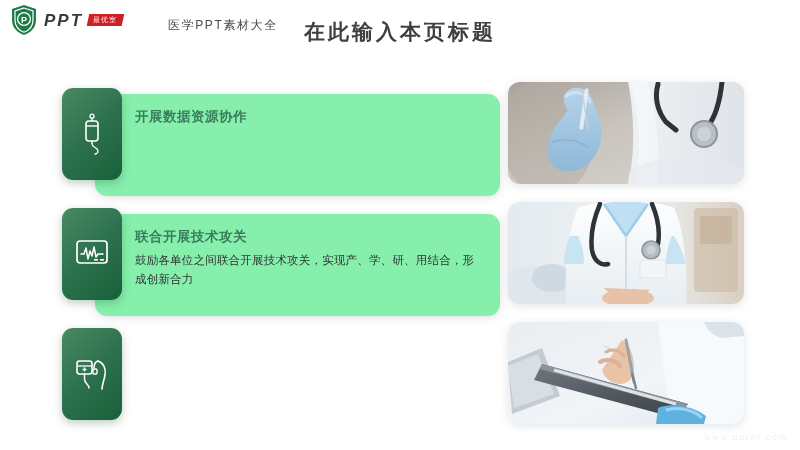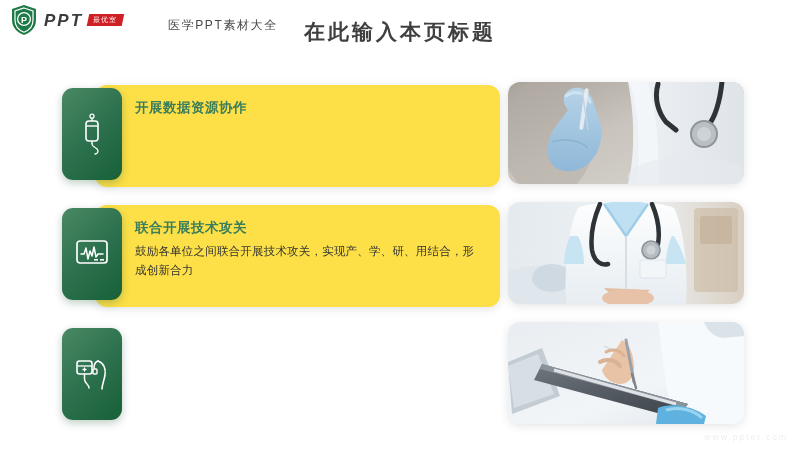--- a/index.html
+++ b/index.html
@@ -34,22 +34,22 @@
   .page-title {
     position:absolute; left:0; right:0; top:18px; text-align:center;
     font-size:21px; font-weight:bold; color:#3f3f3f; letter-spacing:3px;
   }
 
   
   .rows { position:absolute; left:0; top:82px; width:800px; }
   .row { position:relative; height:102px; margin-bottom:18px; }
 
   .card {
-    position:absolute; left:95px; top:3px; width:405px; height:102px;
-    background:#fde047; border-radius:12px;
+    position:absolute; left:95px; top:12px; width:405px; height:102px;
+    background:#86efac; border-radius:12px;
     box-shadow:0 2px 10px rgba(80,90,100,.16);
     padding:14px 22px 0 40px;
   }
   .card-title {
     font-size:13.5px; font-weight:bold; color:#3a7d5c;
     letter-spacing:.5px; margin-bottom:5px;
   }
   .card-body {
     font-size:11.5px; color:#333333; line-height:1.65; letter-spacing:.2px;
   }

